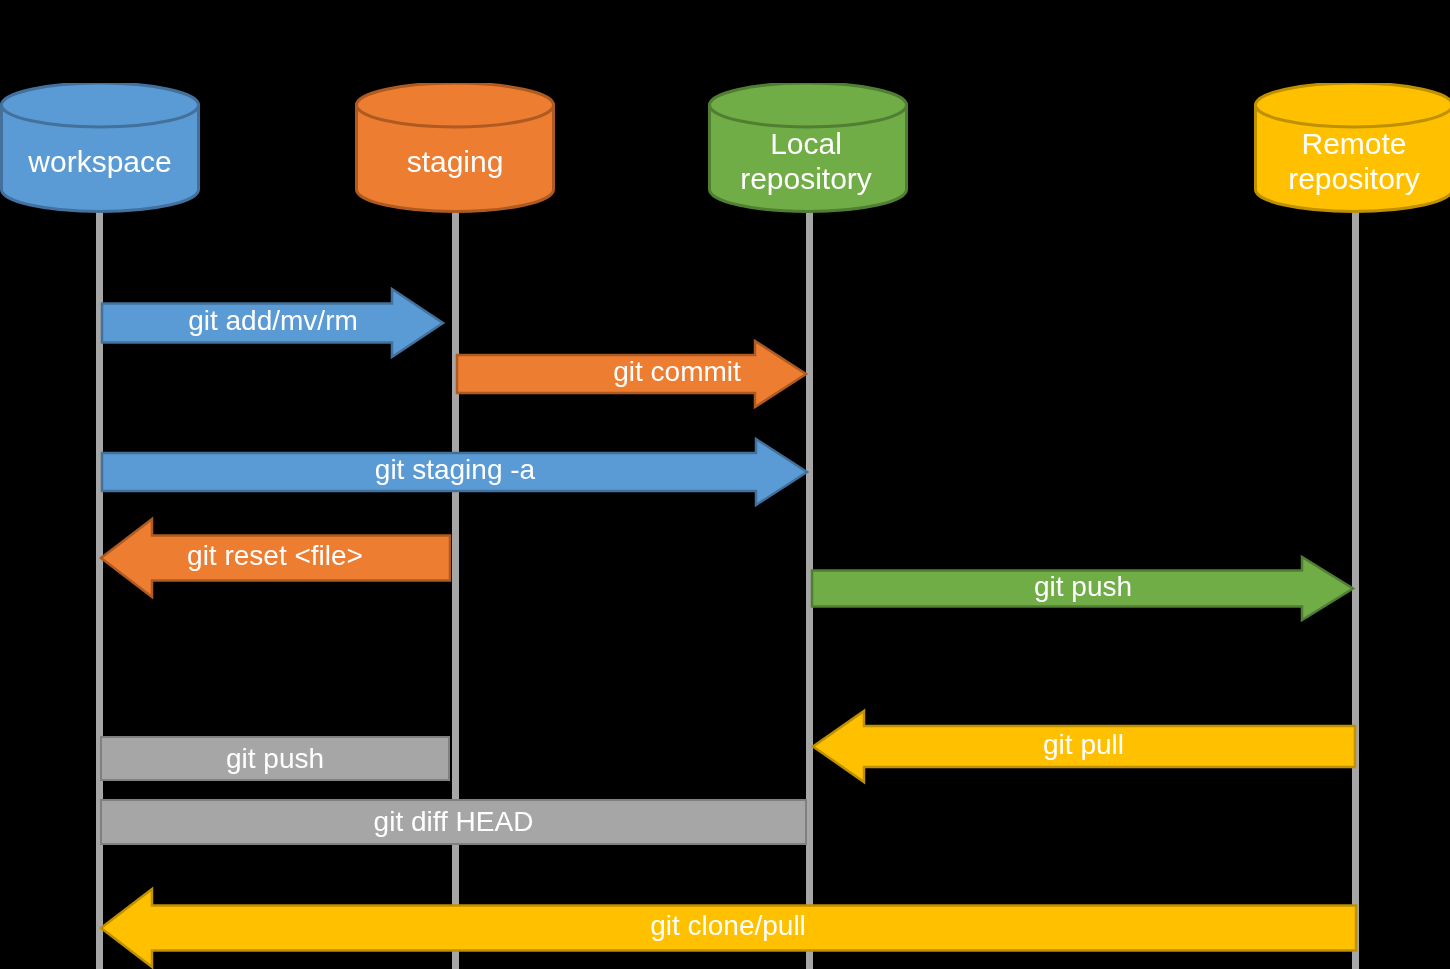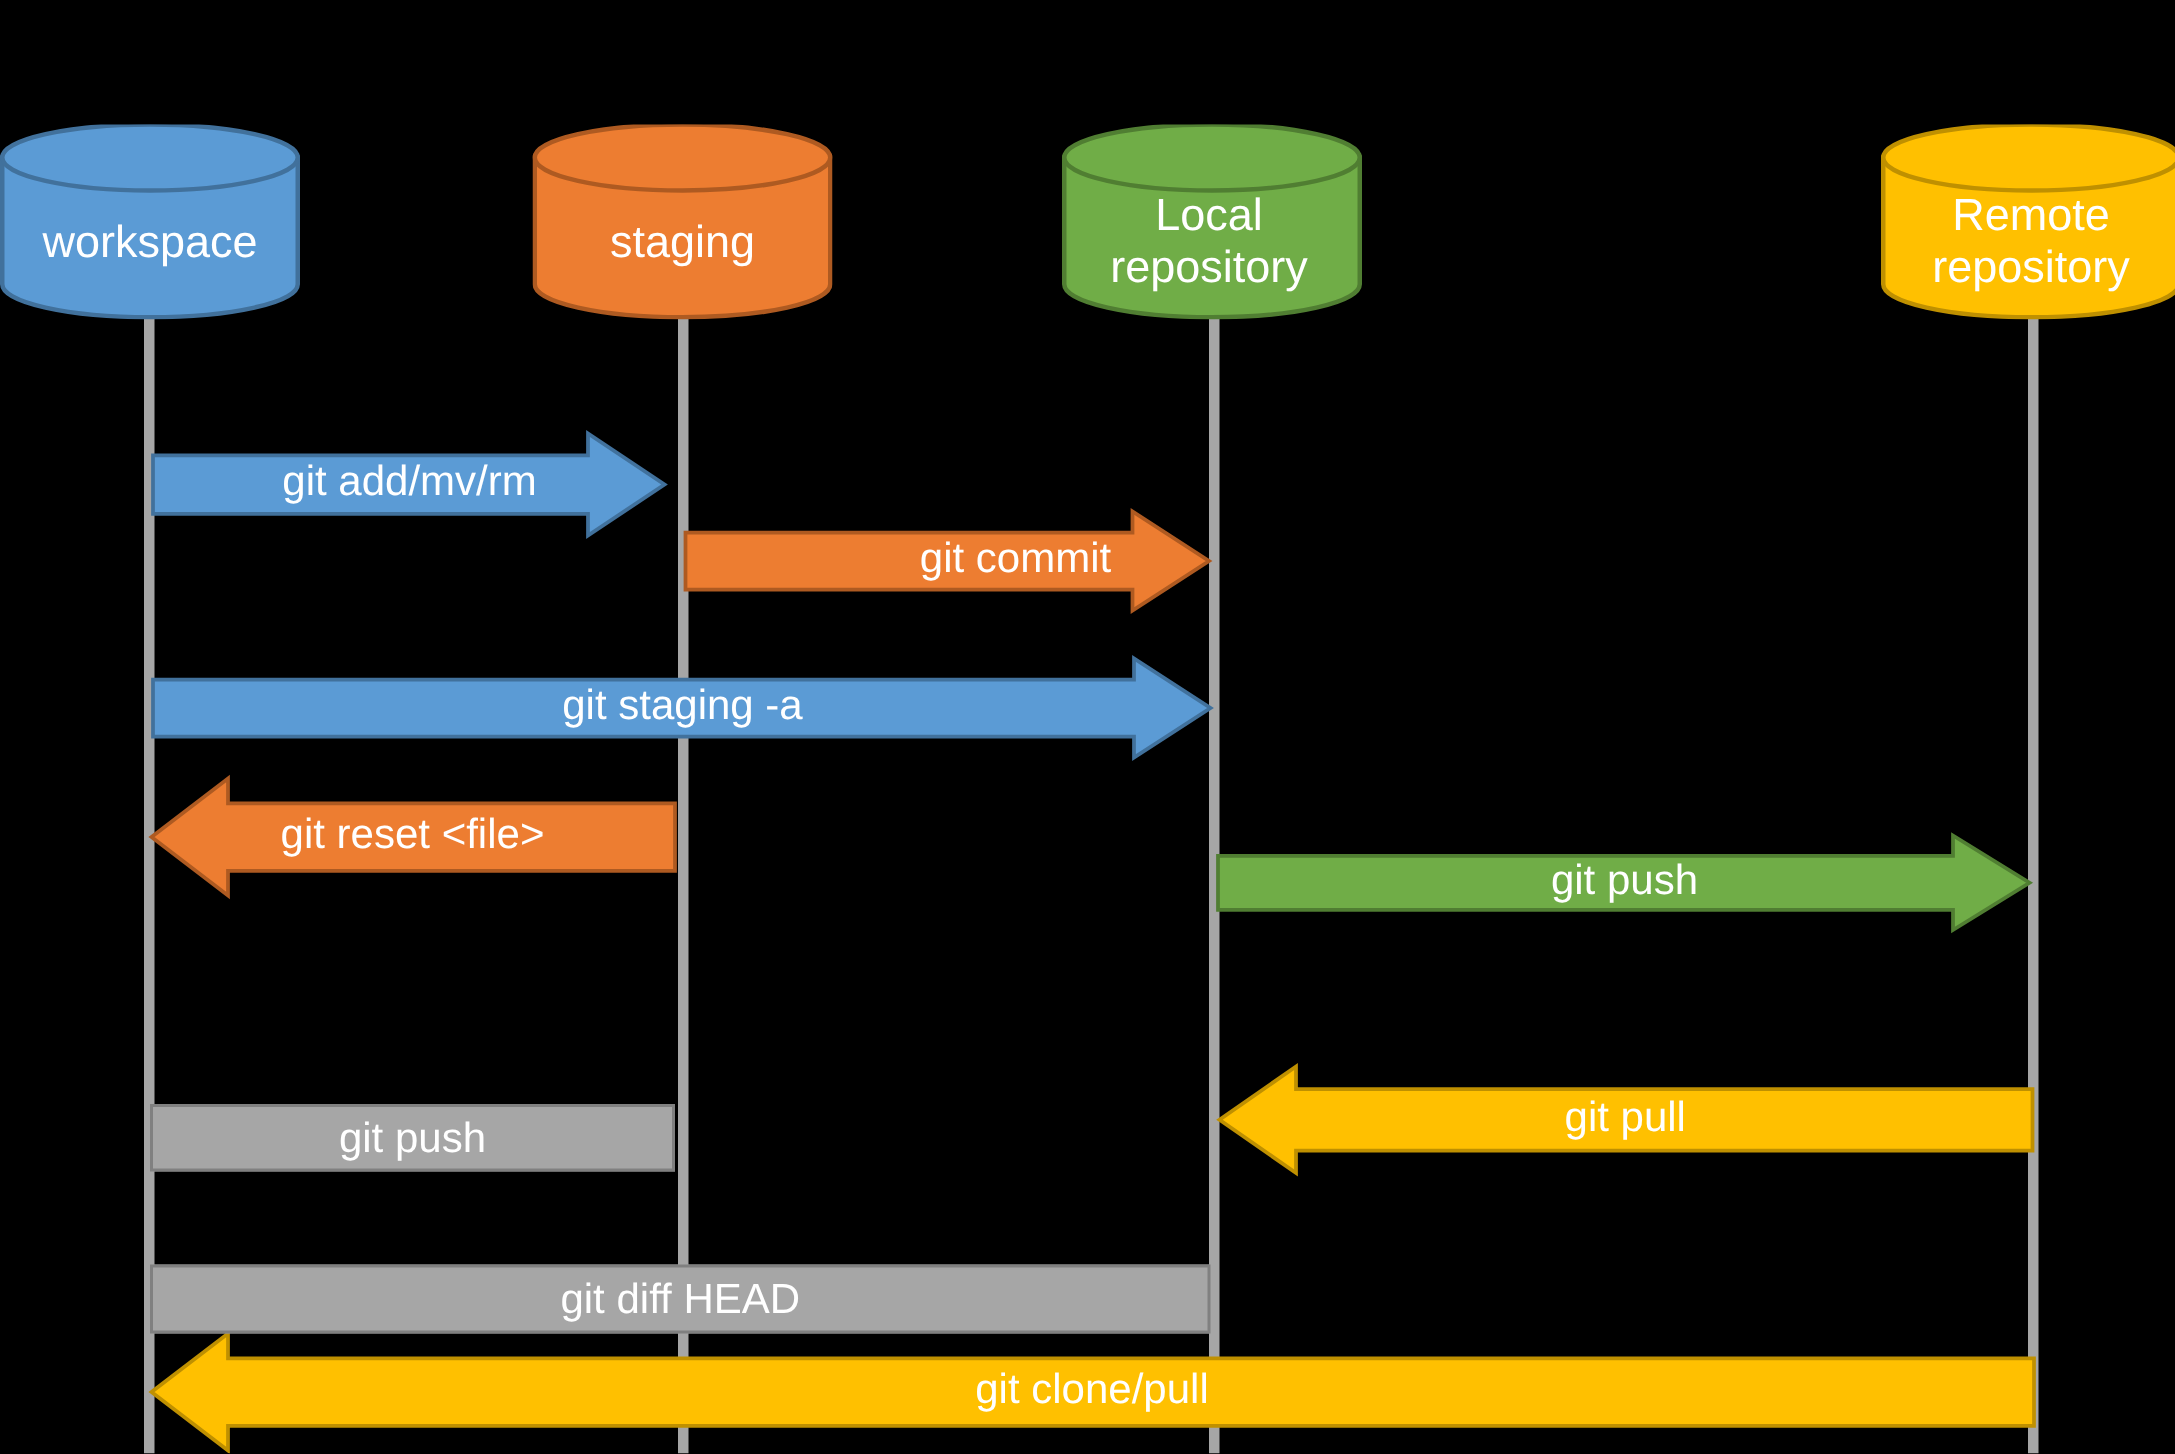--- a/index.html
+++ b/index.html
@@ -142,16 +142,16 @@
     </div>
     <div class="arrow" style="left: 100px; top: 888px; width: 1256px; height: 80px;">
       <svg width="1256" height="80" viewBox="0 0 1256 80">
         <path d="M1256,17.5 L52,17.5 L52,1 L1,40 L52,79 L52,62.5 L1256,62.5 Z" fill="#ffc000" stroke="#bf9000" stroke-width="2.5" stroke-linejoin="miter"></path>
       </svg>
       <div class="arrow-label" style="left: 0px; width: 1256px; text-align: center; top: 22px;">git clone/pull</div>
     </div>
     <div class="bar" style="left: 100px; top: 736px; width: 350px; height: 45px; background: rgb(166, 166, 166); border: 2px solid rgb(128, 128, 128);">
       <span>git push</span>
     </div>
-    <div class="bar" style="left: 100px; top: 799px; width: 707px; height: 46px; background: rgb(166, 166, 166); border: 2px solid rgb(128, 128, 128); margin-top: 44px;">
+    <div class="bar" style="left: 100px; top: 799px; width: 707px; height: 46px; background: rgb(166, 166, 166); border: 2px solid rgb(128, 128, 128);">
       <span>git diff HEAD</span>
     </div>
   </div>
 
 </body></html>

